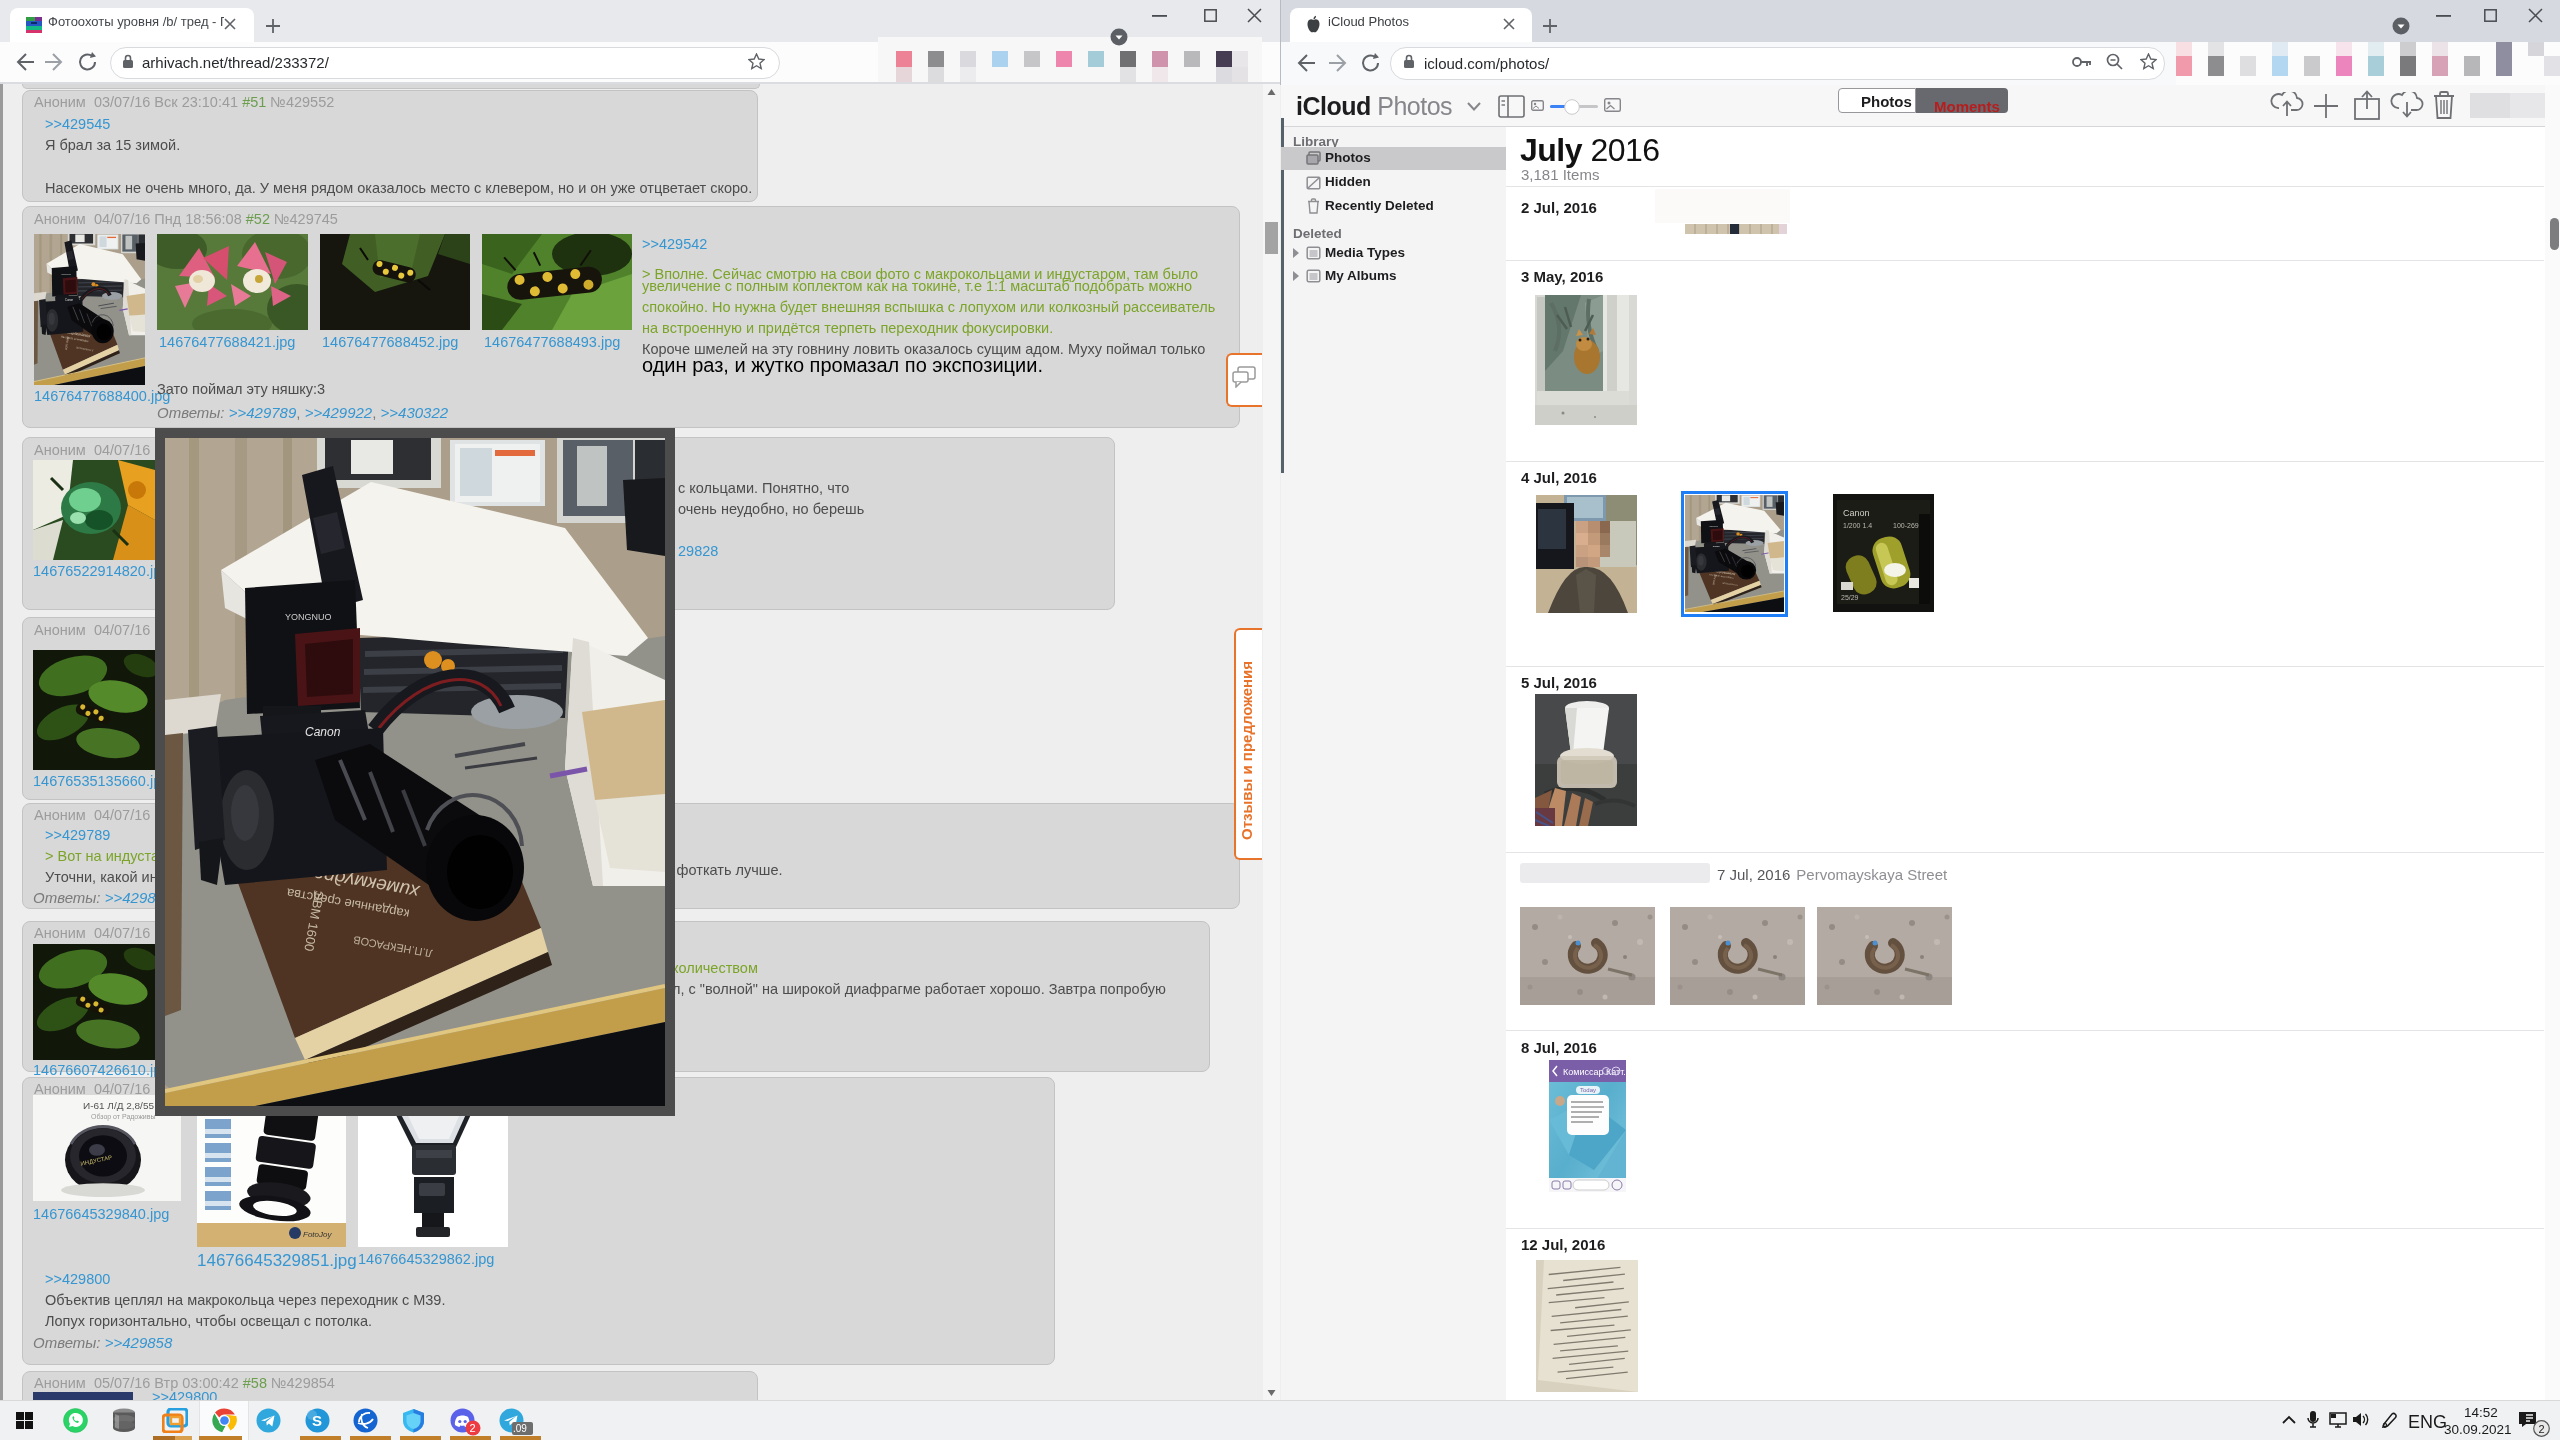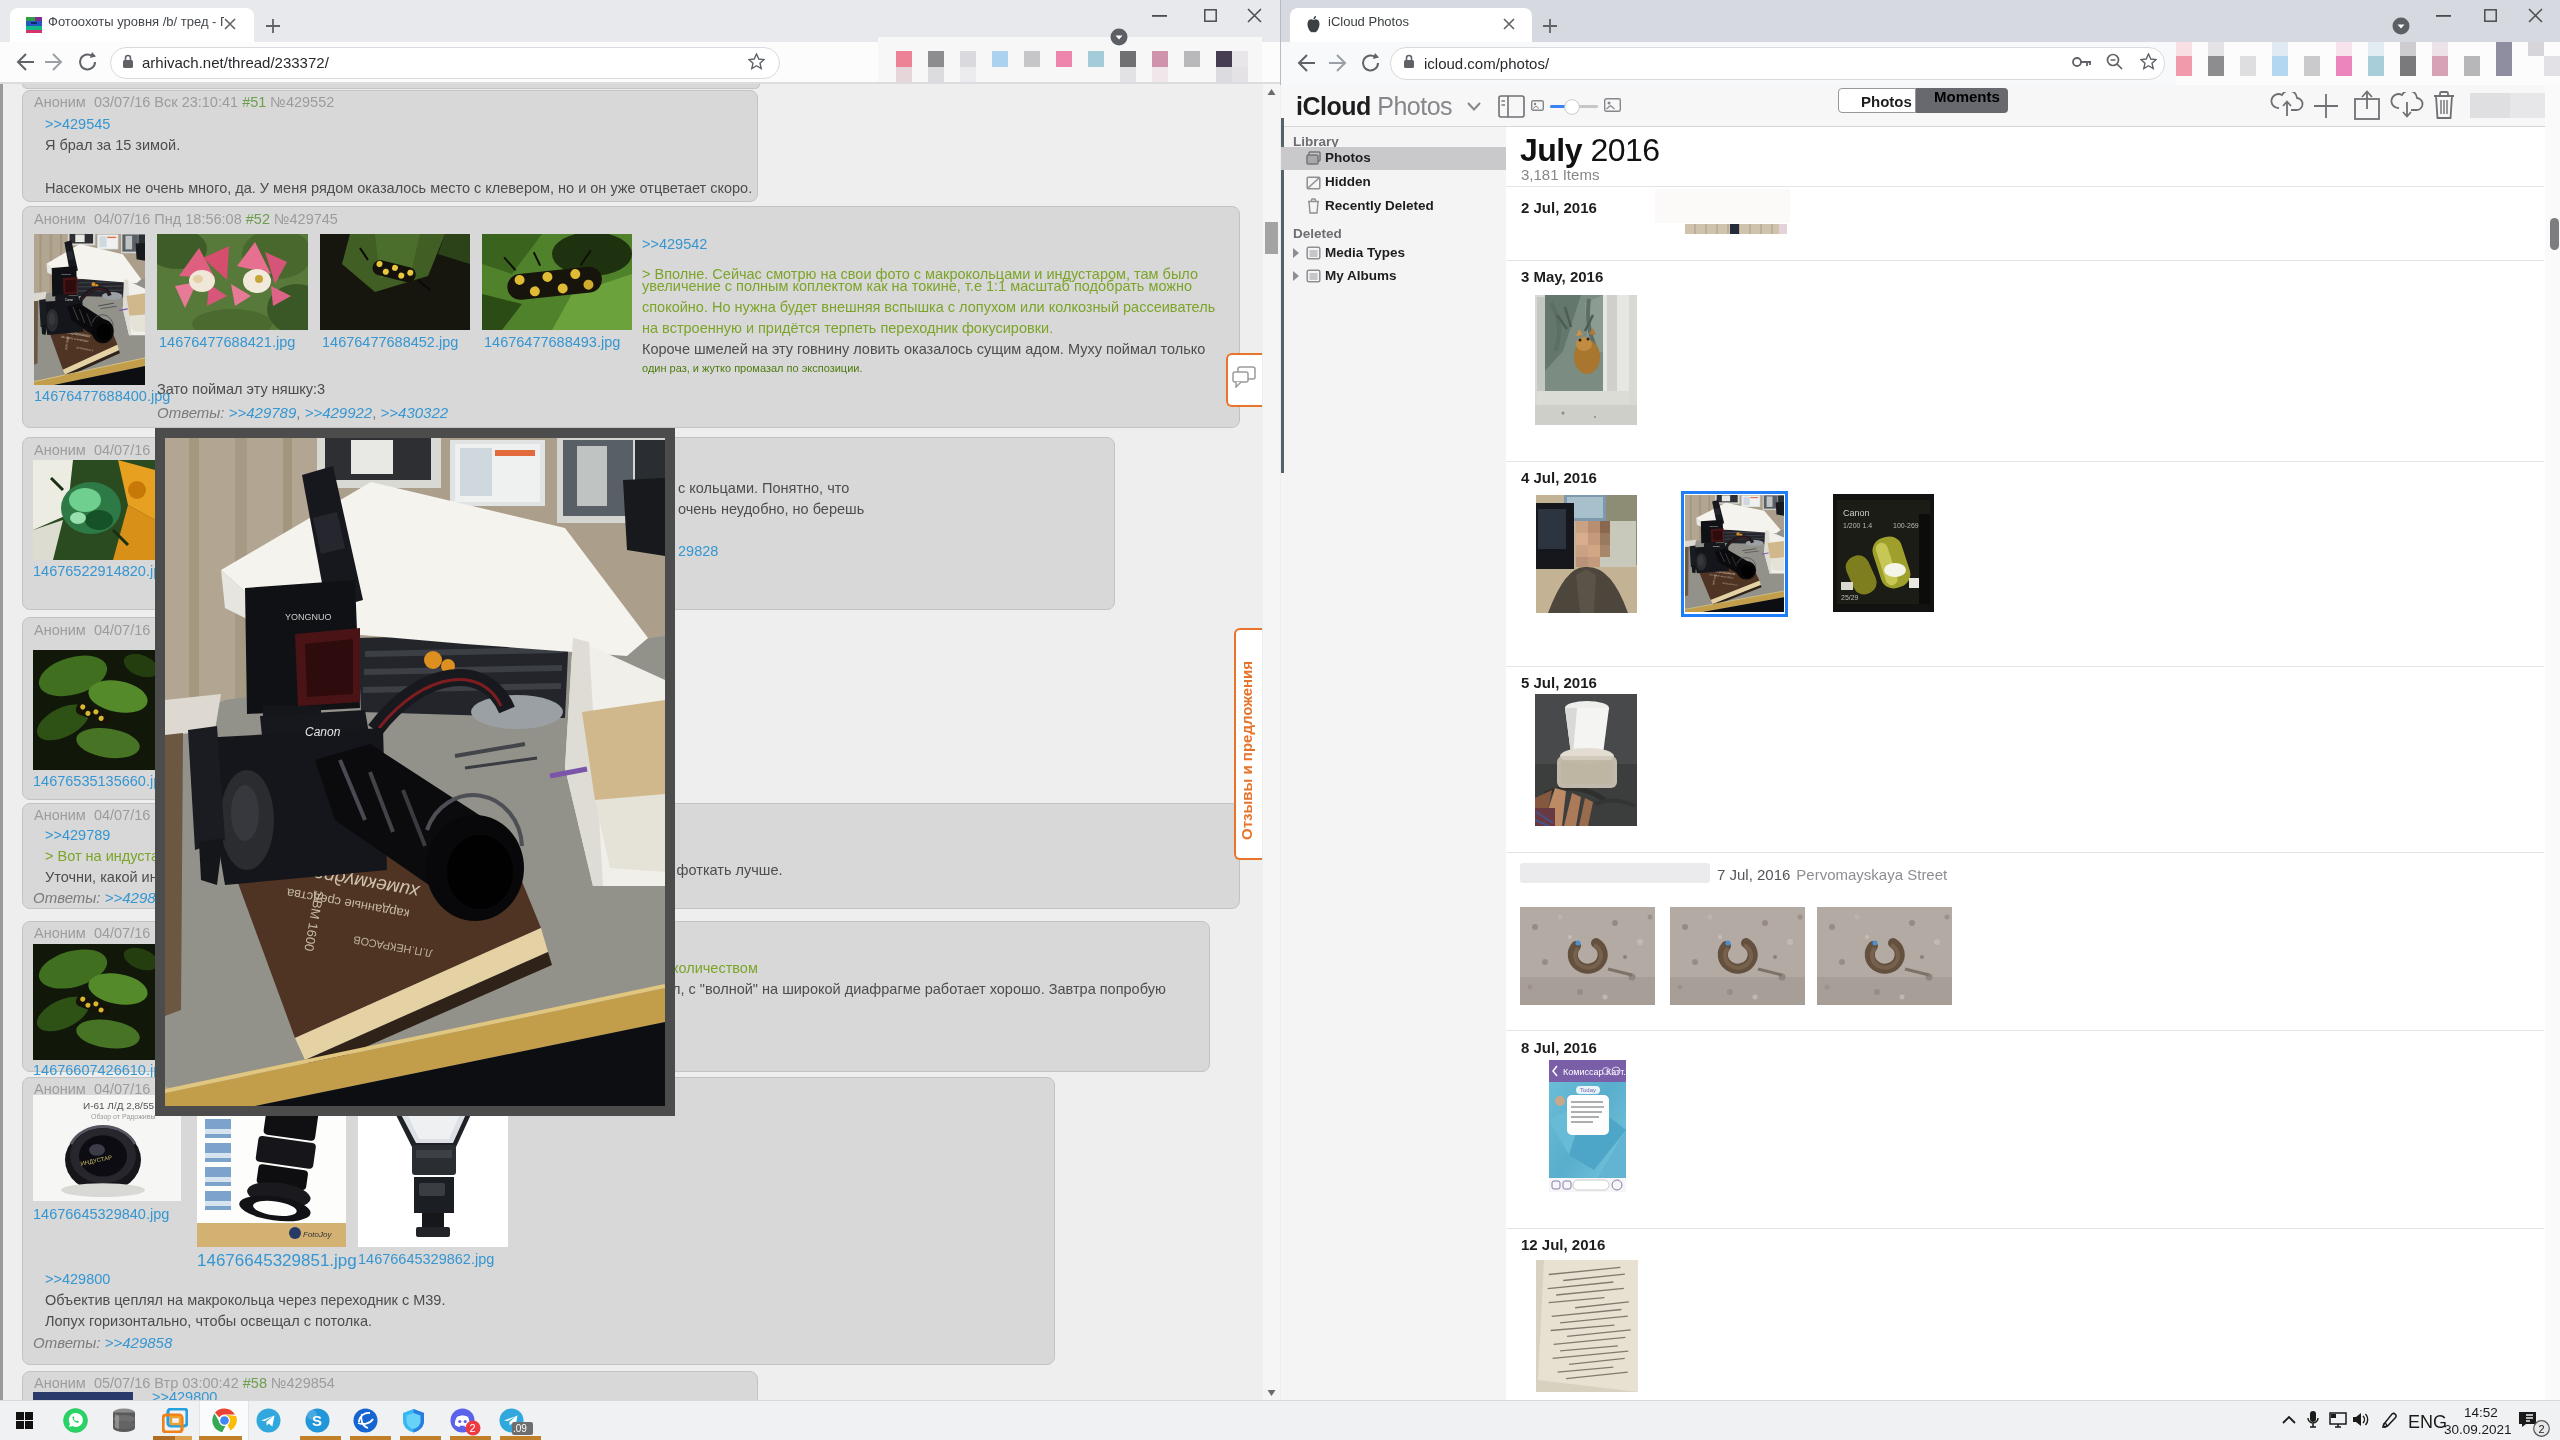--- a/index.html
+++ b/index.html
@@ -479,21 +479,21 @@
 <svg class="a" style="left:482px;top:234px;" width="150" height="96">
     <use href="#catleaf2"></use>
   </svg>
 <div class="a" style="left:484px;top:334px;font-size:14.5px;color:#3596d2">14676477688493.jpg</div>
 <div class="a" style="left:642px;top:236px;font-size:14.5px"><span class="lnk">&gt;&gt;429542</span></div>
 <div class="a" style="left:642px;top:266px;font-size:14.5px;color:#7ba428;white-space:nowrap">&gt; Вполне. Сейчас смотрю на свои фото с макрокольцами и индустаром, там было</div>
 <div class="a" style="left:642px;top:278px;font-size:14.5px;color:#7ba428;white-space:nowrap">увеличение с полным коплектом как на токине, т.е 1:1 масштаб подобрать можно</div>
 <div class="a" style="left:642px;top:299px;font-size:14.5px;color:#7ba428;white-space:nowrap">спокойно. Но нужна будет внешняя вспышка с лопухом или колкозный рассеиватель</div>
 <div class="a" style="left:642px;top:320px;font-size:14.5px;color:#7ba428;white-space:nowrap">на встроенную и придётся терпеть переходник фокусировки.</div>
 <div class="a" style="left:642px;top:341px;font-size:14.5px;color:#4d4d4d;white-space:nowrap">Короче шмелей на эту говнину ловить оказалось сущим адом. Муху поймал только</div>
-<div class="a" style="left:642px;top:362px;font-size:11px;color:#4d7c0f">один раз, и жутко промазал по экспозиции.</div>
+<div class="a" style="left:642px;top:354px;font-size:20px;color:#000000">один раз, и жутко промазал по экспозиции.</div>
 <div class="a" style="left:157px;top:381px;font-size:14.5px;color:#4d4d4d">Зато поймал эту няшку:3</div>
 <div class="a" style="left:157px;top:404px;font-size:15px"><span class="rep" style="position:static">Ответы:</span> <span class="lnk" style="font-style:italic">&gt;&gt;429789</span><span style="color:#7a7a7a">,</span> <span class="lnk" style="font-style:italic">&gt;&gt;429922</span><span style="color:#7a7a7a">,</span> <span class="lnk" style="font-style:italic">&gt;&gt;430322</span></div>
 <div class="post" style="left:22px;top:437px;width:1093px;height:173px"></div>
 <div class="a" style="left:34px;top:442px;font-size:14.5px;color:#9c9c9c;white-space:nowrap">Аноним&nbsp; 04/07/16 Пнд <span style="color:#6d9e4f">#53</span>&nbsp;<span>№429747</span></div>
 <svg class="a" style="left:33px;top:460px;" width="122" height="100">
     <use href="#beetle"></use>
   </svg>
 <div class="a" style="left:33px;top:563px;font-size:14.5px;color:#3596d2">14676522914820.jpg</div>
 <div class="a" style="left:678px;top:480px;font-size:14.5px;color:#4d4d4d">с кольцами. Понятно, что</div>
 <div class="a" style="left:678px;top:501px;font-size:14.5px;color:#4d4d4d">очень неудобно, но берешь</div>
@@ -662,21 +662,21 @@
     <circle cx="8" cy="8" r="7.3" fill="#fff" stroke="#c9c9cb" stroke-width="1"></circle>
   </svg>
 <svg class="a" style="left:1604px;top:98px" width="17" height="14">
     <rect x="0.7" y="0.7" width="15.6" height="12.6" rx="1.5" fill="none" stroke="#86868b" stroke-width="1.4"></rect>
     <circle cx="5" cy="5" r="1.5" fill="#86868b"></circle>
     <path d="M2.5,11 L6.5,7.5 L10.5,11" stroke="#86868b" stroke-width="1.2" fill="none"></path>
   </svg>
 <div class="a" style="left:1838px;top:88px;width:78px;height:25px;background:#fff;border:1px solid #97979c;border-radius:4px 0 0 4px;box-sizing:border-box"></div>
 <div class="a" style="left:1861px;top:93px;font-size:15px;font-weight:bold;color:#1d1d1f">Photos</div>
 <div class="a" style="left:1916px;top:88px;width:92px;height:25px;background:#67696e;border-radius:0 4px 4px 0"></div>
-<div class="a" style="left:1934px;top:88px;font-size:15px;font-weight:bold;color:#000000">Moments</div>
+<div class="a" style="left:1934px;top:98px;font-size:15px;font-weight:bold;color:#b91c1c">Moments</div>
 <svg class="a" style="left:2270px;top:92px" width="34" height="28">
     <path d="M9,16 a7,7 0 1,1 3,-13 a8,8 0 0,1 15,3 a6,6 0 0,1 -1,12 h-5" fill="none" stroke="#6e7074" stroke-width="1.8"></path>
     <path d="M17,24 V10 M13,14 l4,-4.5 4,4.5" stroke="#6e7074" stroke-width="1.8" fill="none"></path>
   </svg>
 <svg class="a" style="left:2312px;top:92px" width="28" height="28">
     <path d="M14,2 V26 M2,14 H26" stroke="#6e7074" stroke-width="1.8"></path>
   </svg>
 <svg class="a" style="left:2354px;top:90px" width="26" height="30">
     <rect x="1" y="9" width="24" height="20" fill="none" stroke="#6e7074" stroke-width="1.8"></rect>
     <path d="M13,19 V2 M8,7 l5,-5.5 5,5.5" stroke="#6e7074" stroke-width="1.8" fill="none"></path>

